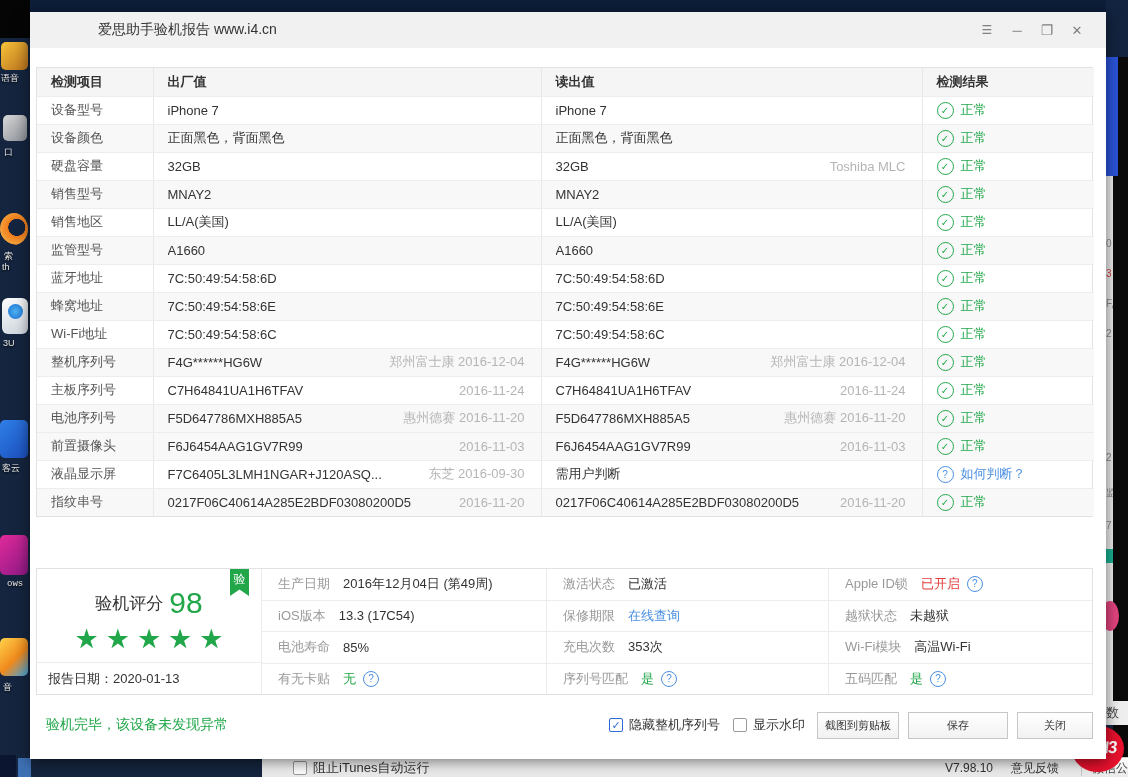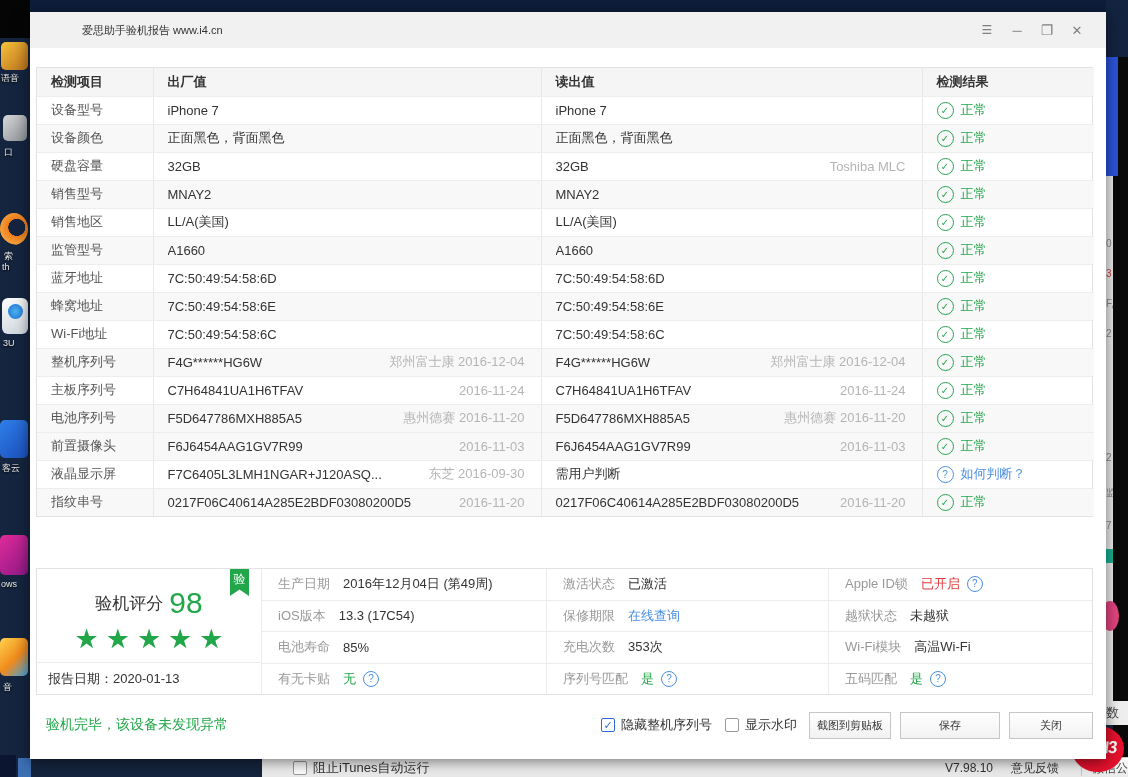--- a/index.html
+++ b/index.html
@@ -53,21 +53,21 @@
 
   
   .dialog{
     position:absolute;left:30px;top:12px;width:1076px;height:747px;
     background:#ffffff;box-shadow:0 3px 14px rgba(0,0,0,.55);
   }
   .titlebar{
     position:absolute;left:0;top:0;width:100%;height:36px;background:#f1f1f1;
     display:flex;align-items:center;
   }
-  .title-text{margin-left:52px;font-size:11px;color:#333;}
+  .title-text{margin-left:68px;font-size:14px;color:#333;}
   .win-controls{margin-left:auto;display:flex;align-items:center;margin-right:14px;}
   .win-btn{width:30px;height:26px;display:flex;align-items:center;justify-content:center;color:#808080;font-size:13px;cursor:default;}
   .win-btn.menu{font-size:12px;}
   .win-btn.restore{font-size:14px;}
 
   
   .table-wrap{
     position:absolute;left:6px;top:55px;width:1057px;
     border:1px solid #e2e2e2;box-sizing:border-box;
   }
@@ -140,21 +140,21 @@
     margin-right:6px;font-size:11px;line-height:13px;text-align:center;color:transparent;box-sizing:border-box;flex:none;
   }
   .cb.checked .box{color:#2b6bd8;border-color:#2b6bd8;font-weight:bold;}
   .btn{
     height:27px;border:1px solid #c6c6c6;background:linear-gradient(#ffffff,#f2f2f2);
     font-size:11px;color:#333;display:flex;align-items:center;justify-content:center;
     box-sizing:border-box;cursor:pointer;
   }
   .btn-shot{width:82px;margin-left:12px;}
   .btn-save{width:100px;margin-left:9px;}
-  .btn-close{width:84px;margin-left:9px;}
+  .btn-close{width:76px;margin-left:9px;}
   .cb-watermark{margin-left:13px;}
 </style>
 </head>
 <body>
 
 <div class="bg bg-topstrip"></div>
 <div class="bg bg-topleft"></div>
 
 <div class="desk-icon" style="left:1px;top:42px;width:27px;height:28px;background:linear-gradient(135deg,#f7c33a,#b9701d);"></div>
 <div class="desk-label" style="left:1px;top:72px;">语音</div>
@@ -162,21 +162,21 @@
 <div class="desk-label" style="left:4px;top:146px;">口</div>
 <div class="desk-icon" style="left:0px;top:213px;width:28px;height:32px;background:radial-gradient(circle at 60% 45%, #15253f 34%, #f07d1c 36%, #f4a23c 70%, #15253f 72%);border-radius:50%;"></div>
 <div class="desk-label" style="left:4px;top:250px;">索</div>
 <div class="desk-label" style="left:2px;top:262px;">th</div>
 <div class="desk-icon" style="left:2px;top:298px;width:26px;height:36px;background:linear-gradient(160deg,#fdfdfd,#cfd6de);border-radius:6px;"></div>
 <div class="desk-icon" style="left:8px;top:304px;width:15px;height:15px;background:radial-gradient(#4fb3f2,#1a6fd4);border-radius:50%;"></div>
 <div class="desk-label" style="left:3px;top:338px;">3U</div>
 <div class="desk-icon" style="left:0px;top:420px;width:28px;height:38px;background:linear-gradient(135deg,#2f7fe8,#1b4fbd);"></div>
 <div class="desk-label" style="left:2px;top:462px;">客云</div>
 <div class="desk-icon" style="left:0px;top:535px;width:28px;height:40px;background:linear-gradient(135deg,#e12a9a,#8c1a86);"></div>
-<div class="desk-label" style="left:1px;top:579px;">ows</div>
+<div class="desk-label" style="left:7px;top:579px;font-family:Liberation Mono, monospace;">ows</div>
 <div class="desk-icon" style="left:0px;top:638px;width:28px;height:38px;background:linear-gradient(135deg,#ffd24a,#f08a1d 55%,#3fa8e8);"></div>
 <div class="desk-label" style="left:3px;top:681px;">音</div>
 <div class="bg bg-task1"></div>
 <div class="bg bg-task2"></div>
 
 <div class="bg bg-right-navy"></div>
 <div class="bg bg-right-black"></div>
 <div class="bg bg-right-blue"></div>
 <div class="bg bg-right-black2"></div>
 <div class="bg bg-right-light">

